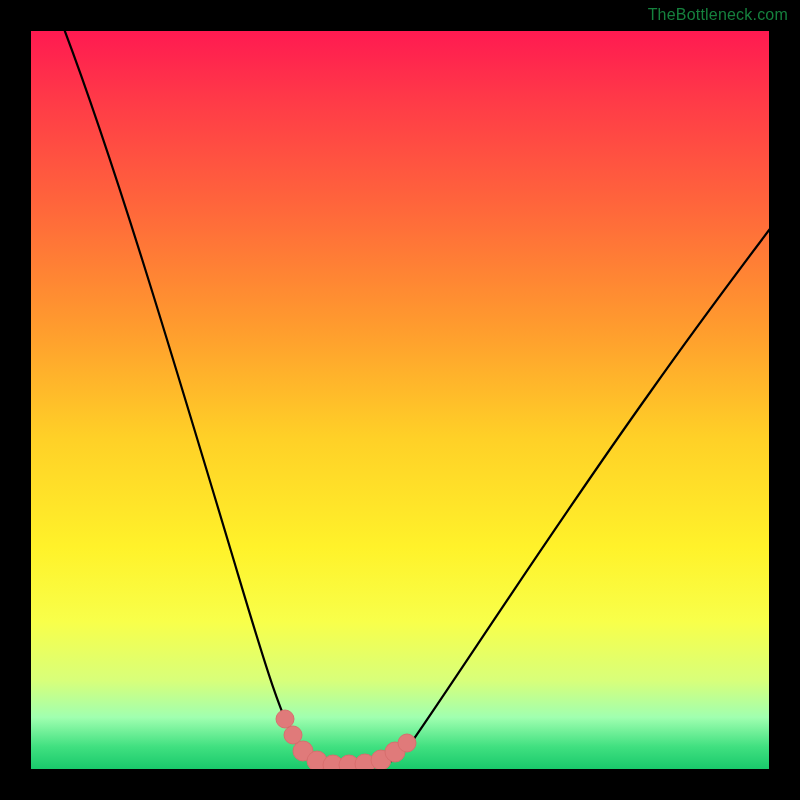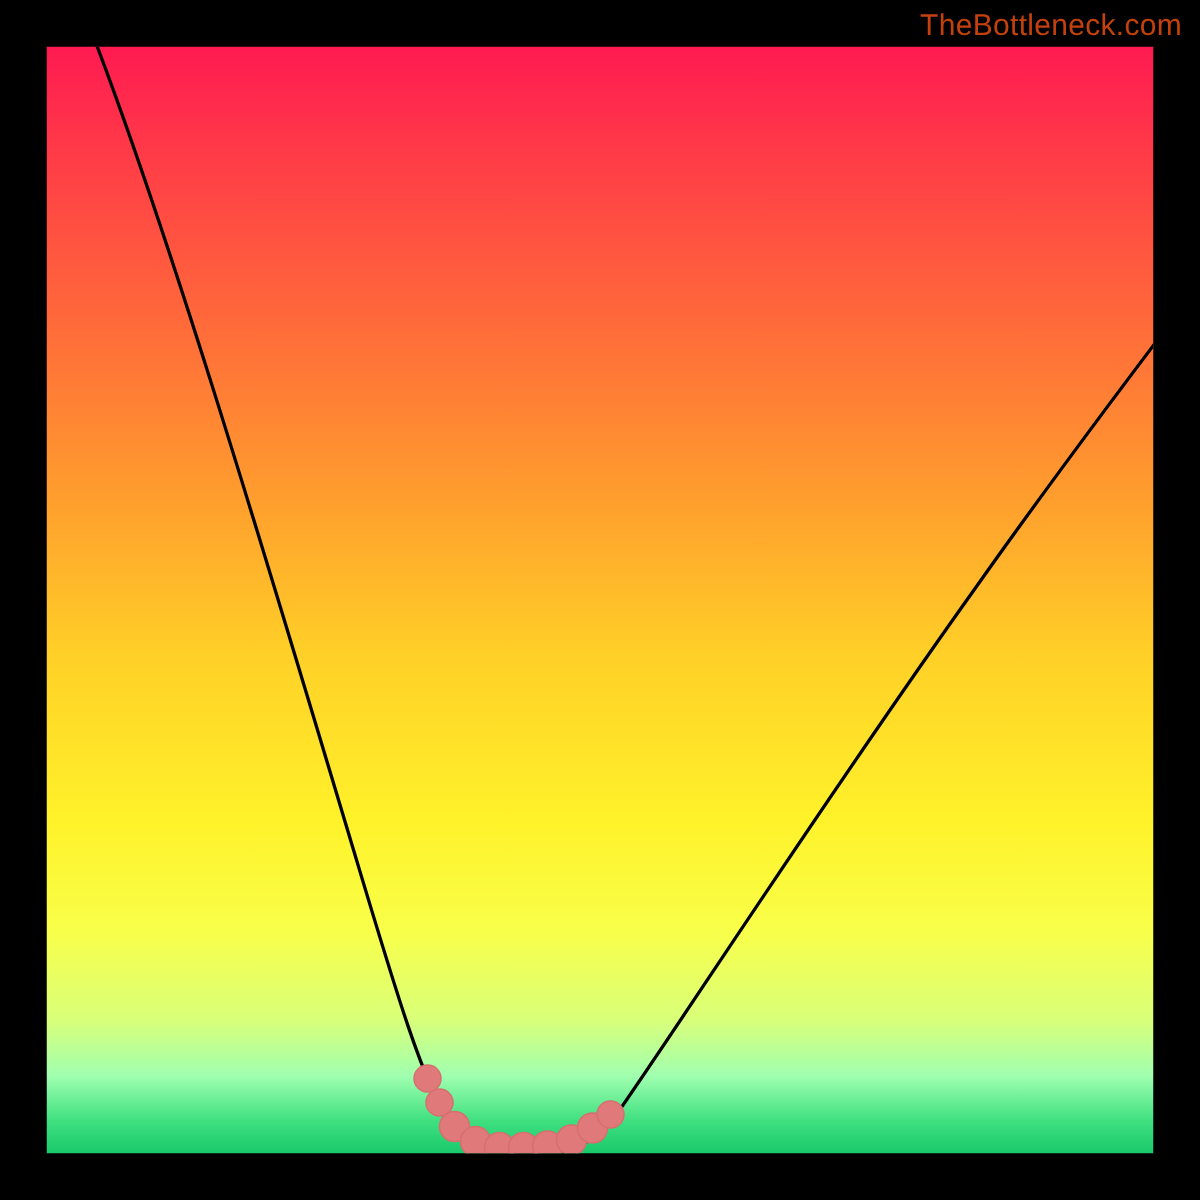--- a/index.html
+++ b/index.html
@@ -47,22 +47,22 @@
   svg.curve {
     position: absolute;
     inset: 0;
     width: 738px;
     height: 738px;
   }
   .watermark {
     position: absolute;
     top: 6px;
     right: 12px;
-    color: #c2410c;
-    font-size: 20px;
+    color: #15803d;
+    font-size: 16px;
     font-weight: 500;
     letter-spacing: 0.2px;
   }
 </style>
 </head>
 <body>
 
 <div class="frame">
 
   <div class="watermark">TheBottleneck.com</div>

